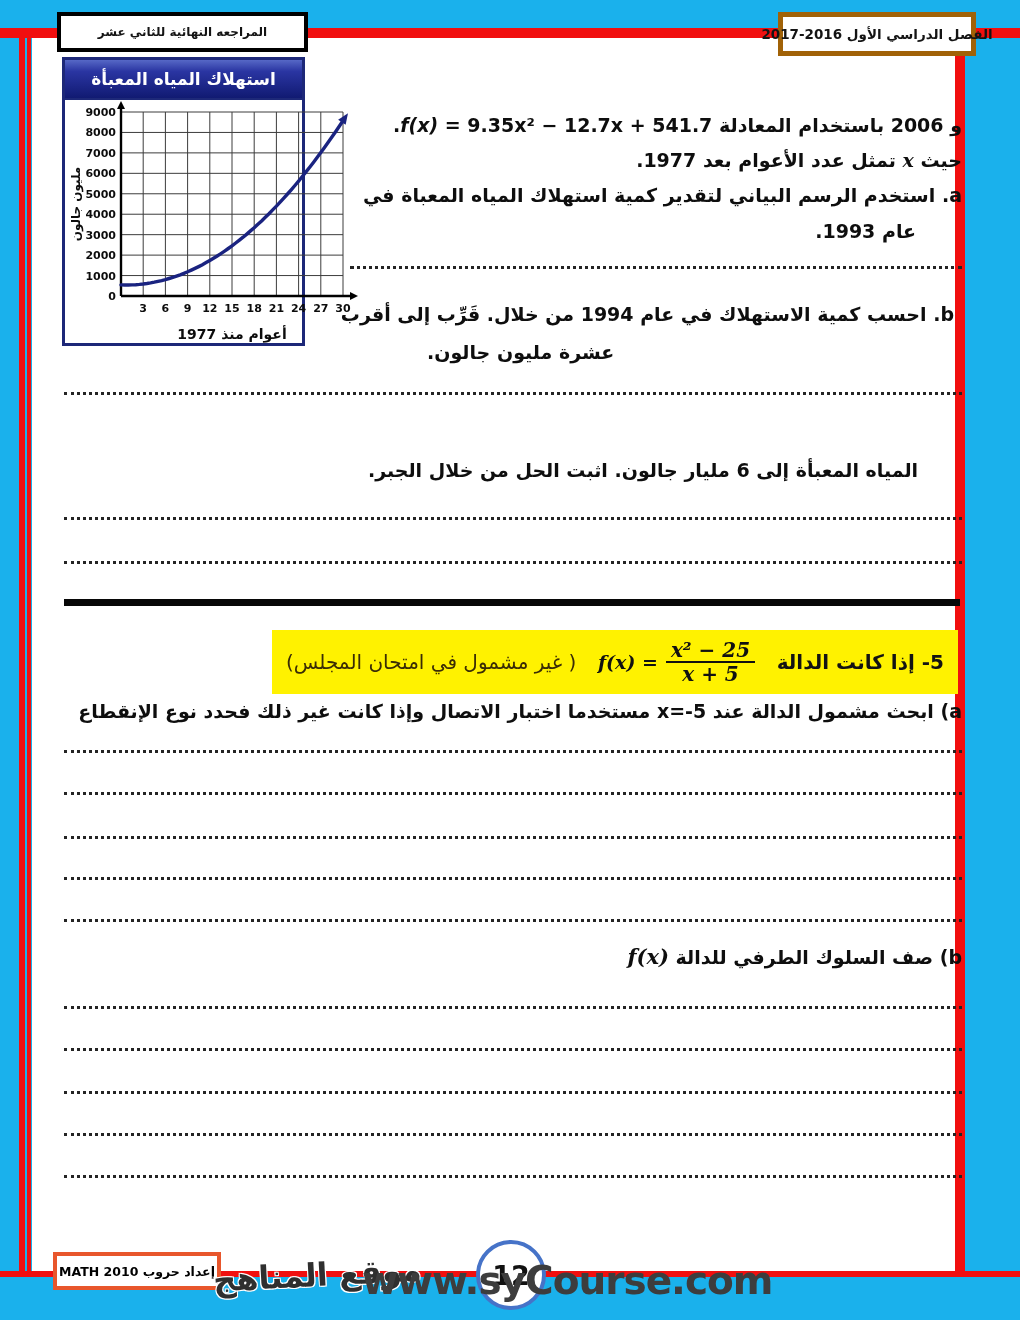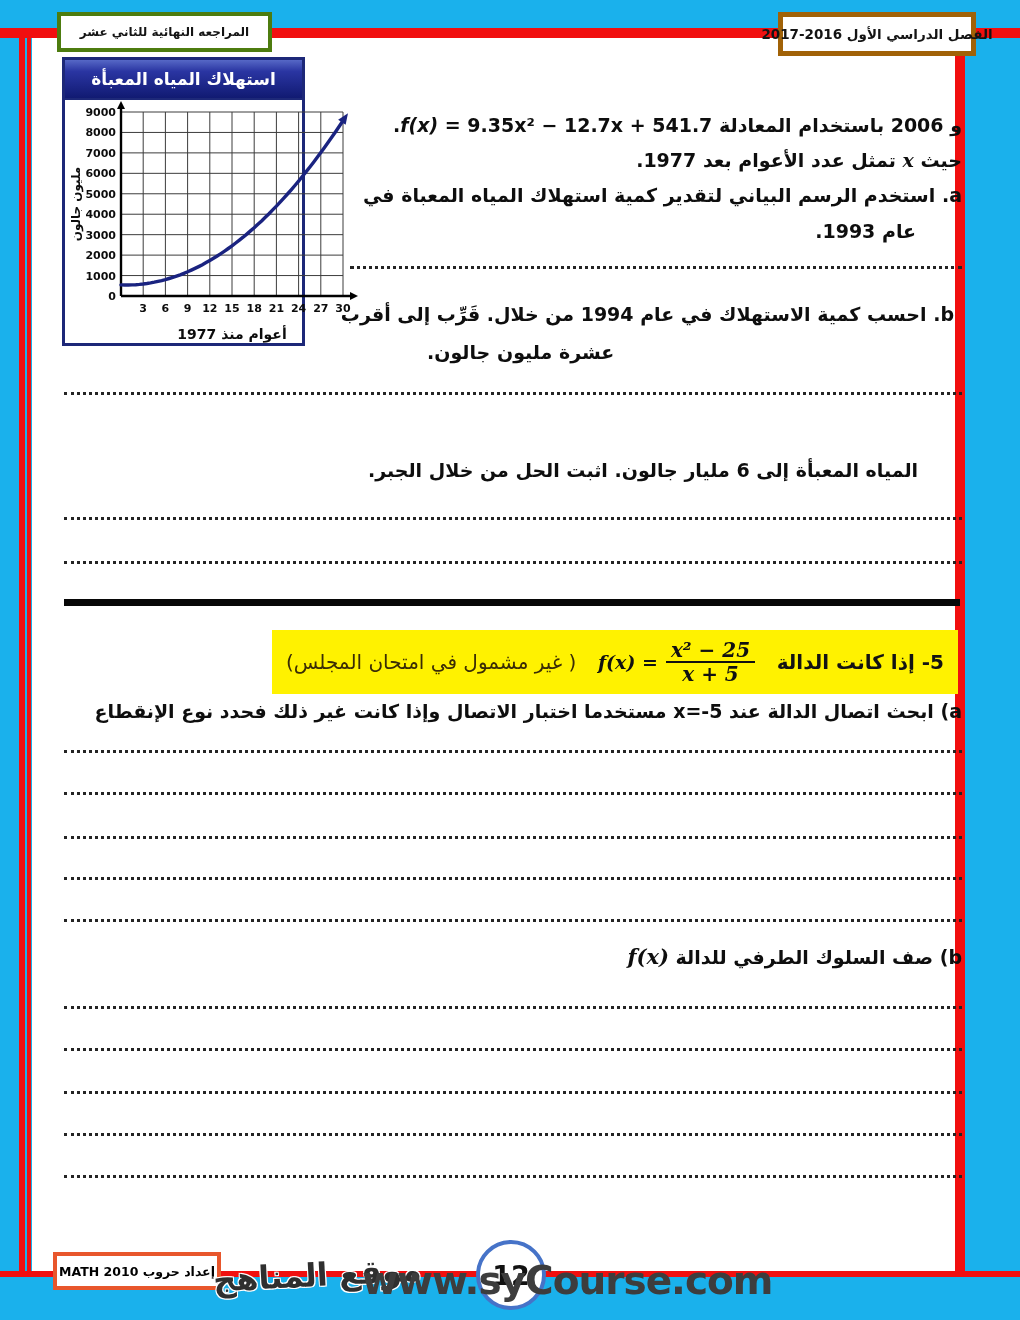--- a/index.html
+++ b/index.html
@@ -58,21 +58,21 @@
 <div id="root">
 
   <div class="stripe" style="left:0;top:28px;width:1020px;height:10px"></div>
   <div class="stripe" style="left:0;top:1271px;width:1020px;height:6px"></div>
   <div class="stripe" style="left:19px;top:28px;width:6px;height:1249px"></div>
   <div class="stripe" style="left:27px;top:28px;width:4px;height:1249px"></div>
   <div class="stripe" style="left:955px;top:28px;width:10px;height:1249px"></div>
 
   <div class="page"></div>
 
-  <div class="hdr-box" style="left:57px;top:12px;width:215px;height:40px;border:4px solid #4d7c0f;font-size:12px">
+  <div class="hdr-box" style="left:57px;top:12px;width:251px;height:40px;border:4px solid #000000;font-size:12px">
     <span>المراجعه النهائية للثاني عشر</span>
   </div>
   <div class="hdr-box" style="left:778px;top:12px;width:198px;height:44px;border:5px solid #a16207;font-size:13.5px">
     <span>الفصل الدراسي الأول 2016-2017</span>
   </div>
 
   <div class="chart-panel">
     <div class="chart-title">استهلاك المياه المعبأة</div>
     <svg id="chart-svg" width="295" height="244" viewBox="0 0 295 244">
         <line class="grid" x1="78.2" y1="196" x2="78.2" y2="12"></line>
@@ -165,21 +165,21 @@
       <span class="frac">
         <span class="num">x² − 25</span>
         <span class="den">x + 5</span>
       </span>
     </span>
     <span class="q5-note">( غير مشمول في امتحان المجلس)</span>
   </div>
 
   <div class="line" style="top:700px;right:58px">
     <span class="marker">a)</span>
-    <span>ابحث اتصال الدالة عند</span>
+    <span>ابحث مشمول الدالة عند</span>
     <span class="ltr">x=-5</span>
     <span>مستخدما اختبار الاتصال وإذا كانت غير ذلك فحدد نوع الإنقطاع</span>
   </div>
 
   <div class="dots" style="top:750px;left:64px;right:58px"></div>
   <div class="dots" style="top:792px;left:64px;right:58px"></div>
   <div class="dots" style="top:836px;left:64px;right:58px"></div>
   <div class="dots" style="top:877px;left:64px;right:58px"></div>
   <div class="dots" style="top:919px;left:64px;right:58px"></div>
 

